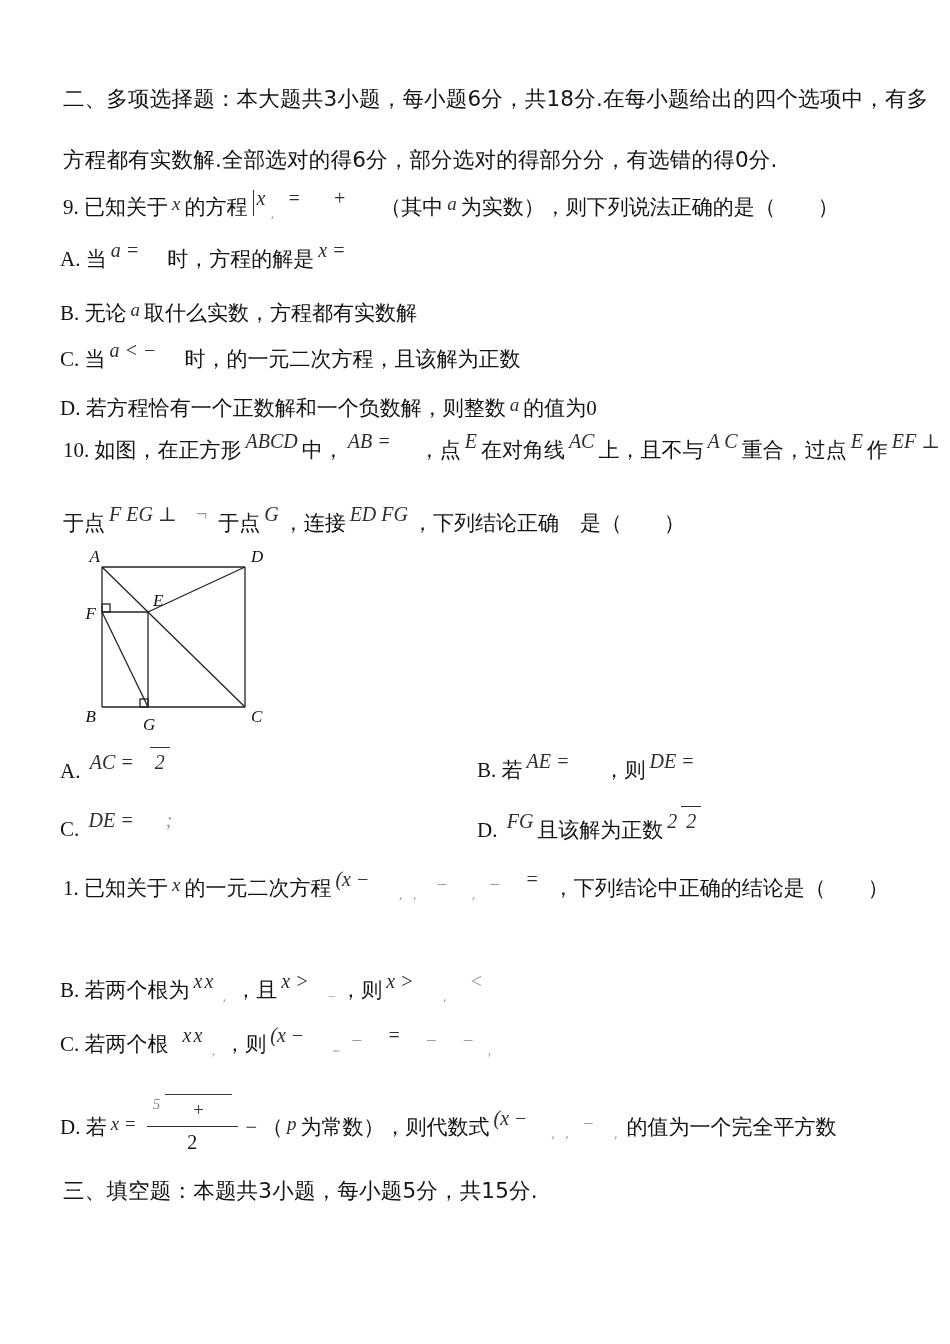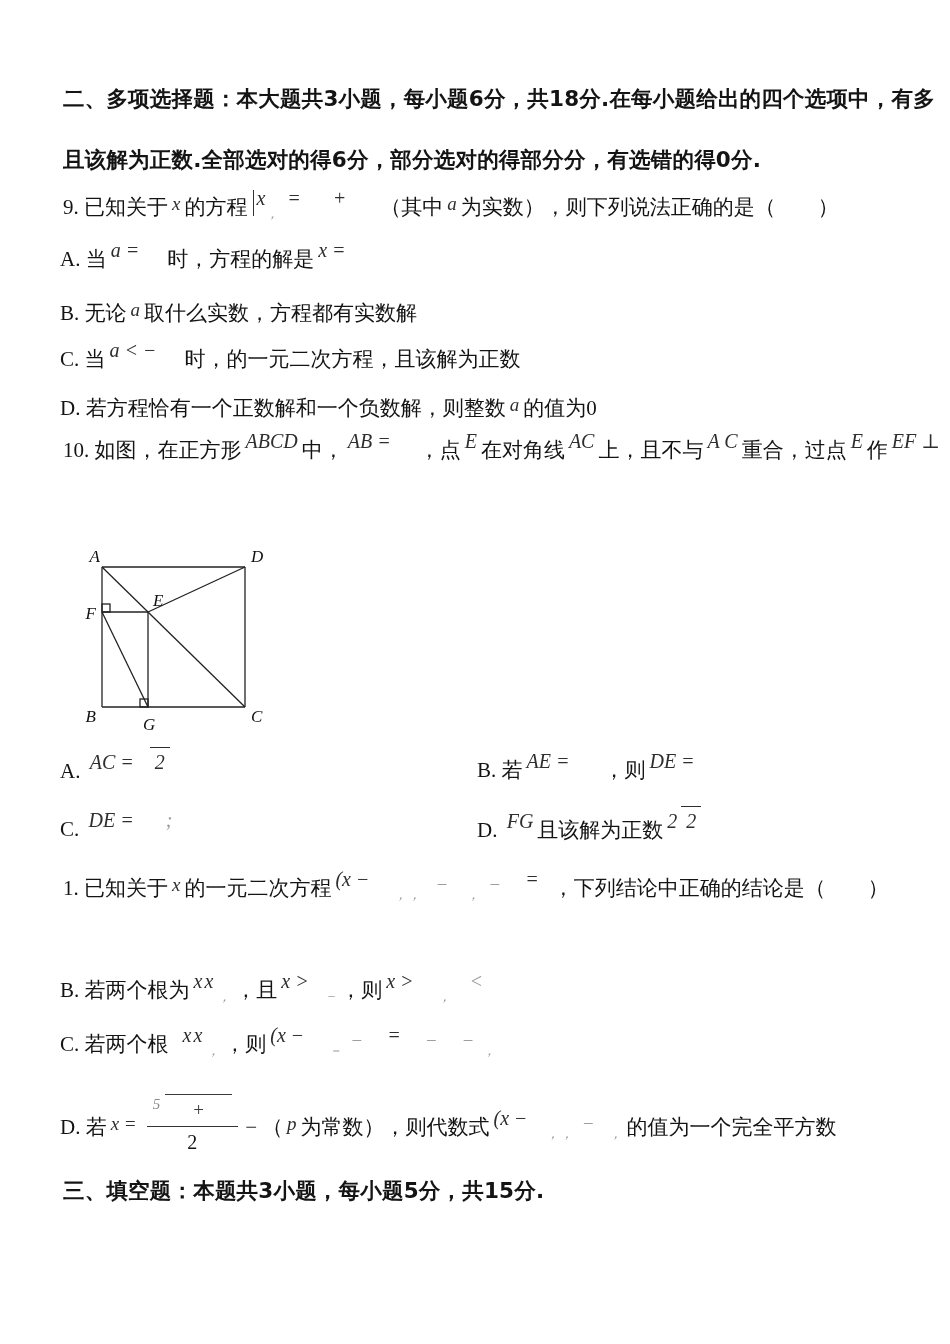--- a/index.html
+++ b/index.html
@@ -1,19 +1,19 @@
 <!DOCTYPE html>
 <html><head>
 <meta charset="utf-8">
 <style>
   html,body{margin:0;padding:0;background:#ffffff;}
   .page{position:relative;width:950px;height:1344px;background:#ffffff;overflow:hidden;
         font-family:"Liberation Serif","DejaVu Serif",serif;color:#141414;}
   .line{position:absolute;font-size:21px;white-space:nowrap;line-height:1.35;}
-  .hd{font-family:"DejaVu Sans","Liberation Sans",sans-serif;font-weight:bold;font-size:21.5px;letter-spacing:.2px;}
+  .hd{font-family:"DejaVu Sans","Liberation Sans",sans-serif;font-weight:normal;font-size:21.5px;letter-spacing:.2px;}
   .math{font-family:"Liberation Serif","DejaVu Serif",serif;font-style:italic;color:#2e2e2e;margin:0 4px;}
   .up{position:relative;top:-9px;font-size:20px;}
   .up-s{position:relative;top:-4px;font-size:19px;}
   .dn{position:relative;top:4px;font-size:14px;}
   .faint{color:#9a9a9a;}
   .bar{font-style:normal;display:inline-block;transform:scaleY(1.45);position:relative;top:-7px;margin-right:1px;}
   .sqrt{display:inline-block;border-top:1.6px solid #2e2e2e;padding:1px 5px 0;font-style:italic;margin:0 2px;}
   .g6{display:inline-block;width:6px;}  .g10{display:inline-block;width:10px;}
   .g16{display:inline-block;width:16px;} .g24{display:inline-block;width:24px;}
   .g30{display:inline-block;width:30px;}
@@ -26,21 +26,21 @@
 </style>
 </head>
 <body>
 
 <div class="page">
 
   <div class="line hd" style="left:63px;top:84px;">
     <span>二、多项选择题：本大题共3小题，每小题6分，共18分.在每小题给出的四个选项中，有多</span>
   </div>
   <div class="line hd" style="left:63px;top:145px;">
-    <span>且该解为正数.全部选对的得6分，部分选对的得部分分，有选错的得0分.</span>
+    <span>方程都有实数解.全部选对的得6分，部分选对的得部分分，有选错的得0分.</span>
   </div>
 
   <div class="line" style="left:63px;top:193px;">
     <span>9.</span>
     <span>已知关于</span><span class="math up-s">x</span><span>的方程</span><span class="math up bar">|</span><span class="math up" style="margin-left:0;">x</span><span class="math dn faint" style="margin-left:-4px;">，</span><span class="math up">=</span><span class="g24"></span><span class="math up">+</span><span class="g30"></span><span>（其中</span><span class="math up-s">a</span><span>为实数），则下列说法正确的是（　　）</span>
   </div>
 
   <div class="line" style="left:60px;top:234px;margin-top:11px;">
     <span>A.</span>
     <span>当</span><span class="math up">a =</span><span class="g24"></span><span>时，方程的解是</span><span class="math up">x =</span>
@@ -54,20 +54,23 @@
     <span>当</span><span class="math up">a &lt; −</span><span class="g24"></span><span>时，的一元二次方程，且该解为正数</span>
   </div>
   <div class="line" style="left:60px;top:394px;">
     <span>D.</span>
     <span>若方程恰有一个正数解和一个负数解，则整数</span><span class="math up-s">a</span><span>的值为0</span>
   </div>
 
   <div class="line" style="left:63px;top:436px;">
     <span>10.</span>
     <span>如图，在正方形</span><span class="math up">ABCD</span><span>中，</span><span class="math up">AB =</span><span class="g24"></span><span>，点</span><span class="math up">E</span><span>在对角线</span><span class="math up">AC</span><span>上，且不与</span><span class="math up">A C</span><span>重合，过点</span><span class="math up">E</span><span>作</span><span class="math up">EF ⊥</span><span class="g16"></span>
+  </div>
+  <div class="line" style="left:63px;top:509px;">
+    <span>于点</span><span class="math up">F EG ⊥</span><span class="g10"></span><span class="math up faint">¬</span><span class="g6"></span><span>于点</span><span class="math up">G</span><span>，连接</span><span class="math up">ED FG</span><span>，下列结论正确　是（　　）</span>
   </div>
 
   <svg width="212" height="202" viewBox="0 0 212 202" style="position:absolute;left:72px;top:548px;">
     <g stroke="#222" stroke-width="1.3" fill="none">
       <line x1="30" y1="19" x2="173" y2="19"></line>
       <line x1="173" y1="19" x2="173" y2="159"></line>
       <line x1="30" y1="159" x2="173" y2="159"></line>
       <line x1="30" y1="19" x2="30" y2="159"></line>
       <line x1="30" y1="19" x2="173" y2="159"></line>
       <line x1="76" y1="64" x2="173" y2="19"></line>

